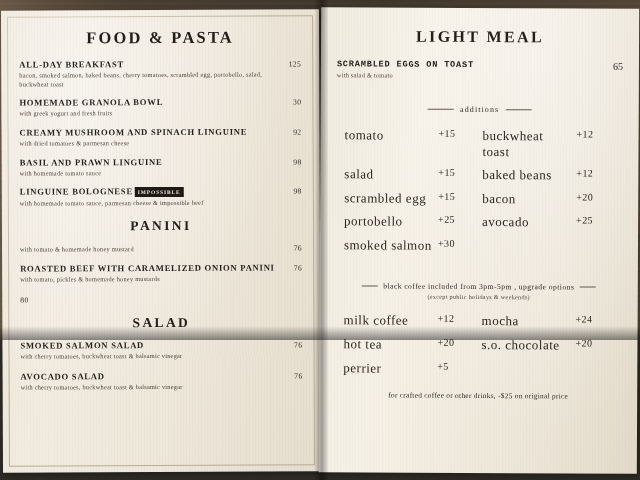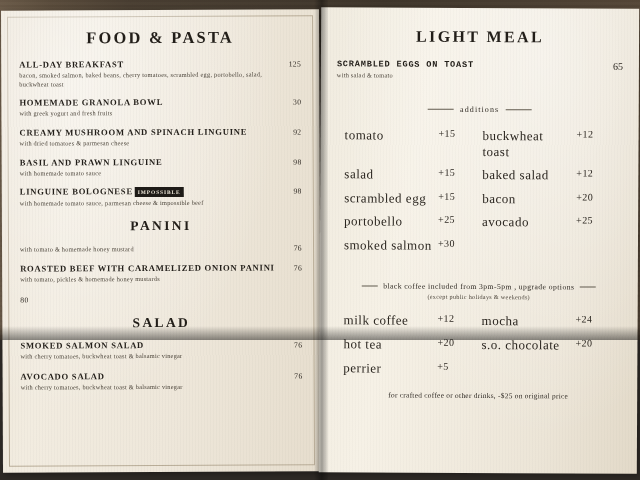--- a/index.html
+++ b/index.html
@@ -405,21 +405,21 @@
       </div>
 
       <div class="add-grid">
         <div class="add-name">tomato</div>
         <div class="add-price">+15</div>
         <div class="add-name">buckwheat toast</div>
         <div class="add-price">+12</div>
 
         <div class="add-name">salad</div>
         <div class="add-price">+15</div>
-        <div class="add-name">baked salad</div>
+        <div class="add-name">baked beans</div>
         <div class="add-price">+12</div>
 
         <div class="add-name">scrambled egg</div>
         <div class="add-price">+15</div>
         <div class="add-name">bacon</div>
         <div class="add-price">+20</div>
 
         <div class="add-name">portobello</div>
         <div class="add-price">+25</div>
         <div class="add-name">avocado</div>

